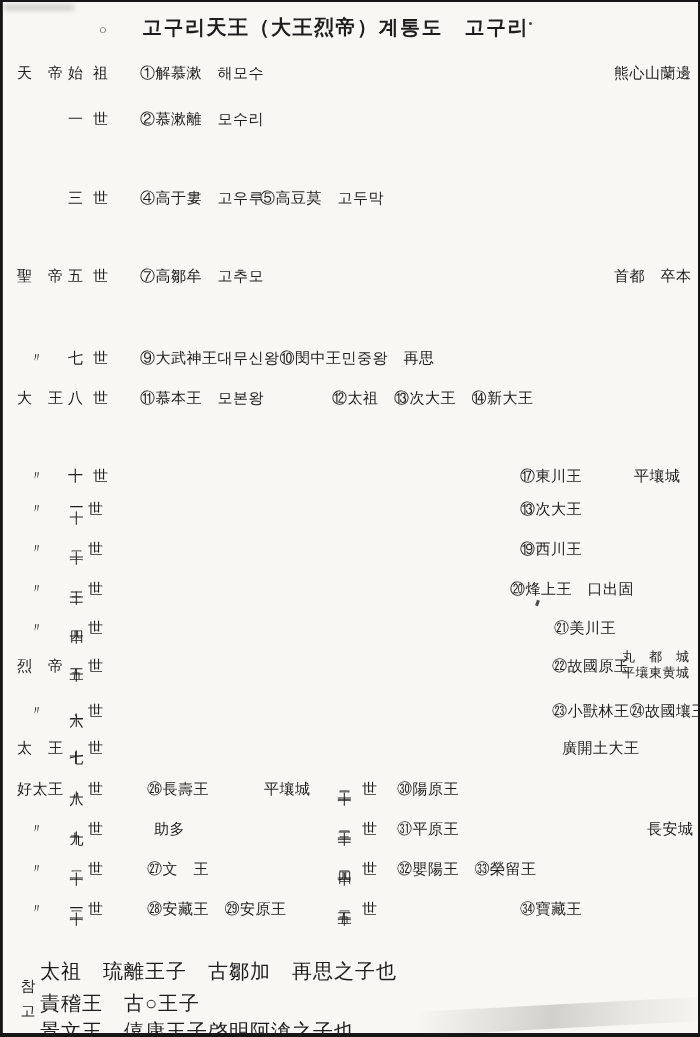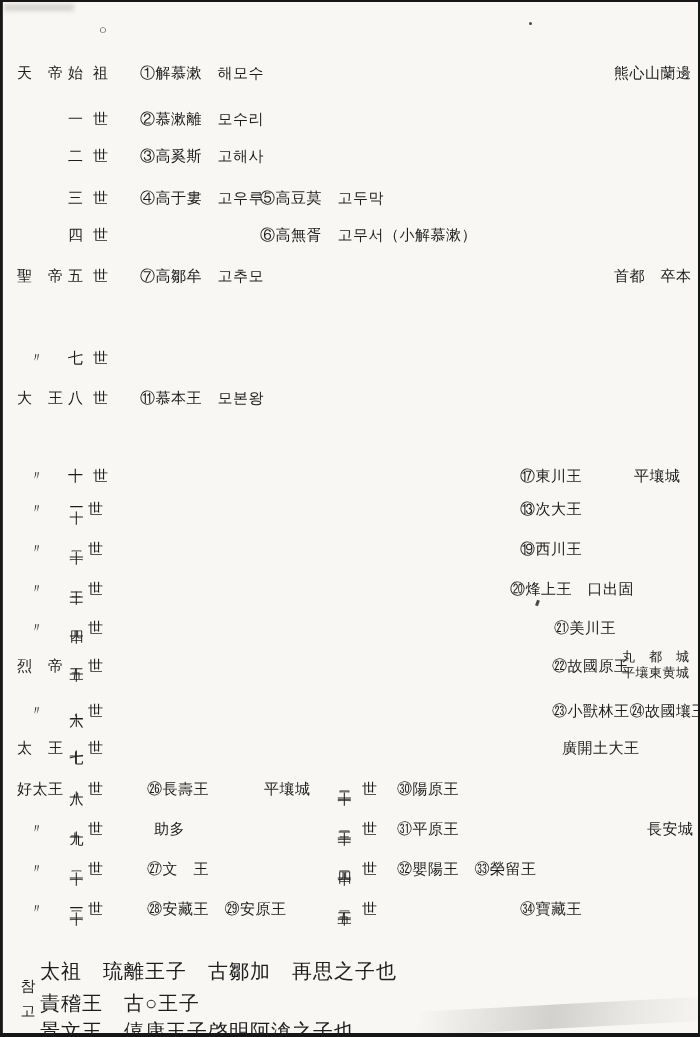--- a/index.html
+++ b/index.html
@@ -64,67 +64,62 @@
   .speck.s1 { left: 534px; top: 598px; width: 3px; height: 6px; transform: rotate(20deg); }
   .speck.s2 { left: 527px; top: 20px; width: 3px; height: 3px; border-radius: 50%; }
 </style>
 </head>
 <body>
 
 <div class="page">
 
   <div class="title-row">
     <span class="bullet">○</span>
+    <span class="title">고구리天王（大王烈帝）계통도　고구리</span>
   </div>
 
   <div class="row" style="top:62px">
     <span class="era">天　帝</span>
     <span class="gen">始 祖</span>
     <span class="col-a">①解慕漱　해모수</span>
     <span style="left:612px">熊心山蘭邊</span>
   </div>
 
   <div class="row" style="top:108px">
     <span class="gen">一 世</span>
     <span class="col-a">②慕漱離　모수리</span>
   </div>
 
-  <div class="row" style="top:145px">
-    <span class="gen">二 世</span>
-    <span class="col-a">③高奚斯　고해사</span>
-  </div>
 
   <div class="row" style="top:187px">
     <span class="gen">三 世</span>
     <span class="col-a">④高于婁　고우루</span>
     <span class="col-b">⑤高豆莫　고두막</span>
   </div>
 
-  <div class="row" style="top:224px">
-    <span class="gen">四 世</span>
-    <span class="col-b">⑥高無胥　고무서（小解慕漱）</span>
-  </div>
 
   <div class="row" style="top:265px">
     <span class="era">聖　帝</span>
     <span class="gen">五 世</span>
     <span class="col-a">⑦高鄒牟　고추모</span>
     <span style="left:612px">首都　卒本</span>
   </div>
 
 
   <div class="row" style="top:347px">
     <span class="era ditto">〃</span>
     <span class="gen">七 世</span>
+    <span class="col-a">⑨大武神王대무신왕⑩閔中王민중왕　再思</span>
   </div>
 
   <div class="row" style="top:387px">
     <span class="era">大　王</span>
     <span class="gen">八 世</span>
     <span class="col-a">⑪慕本王　모본왕</span>
+    <span class="col-mid">⑫太祖　⑬次大王　⑭新大王</span>
   </div>
 
 
   <div class="row" style="top:465px">
     <span class="era ditto">〃</span>
     <span class="gen">十 世</span>
     <span style="left:518px">⑰東川王</span>
     <span style="left:632px">平壤城</span>
   </div>
 

